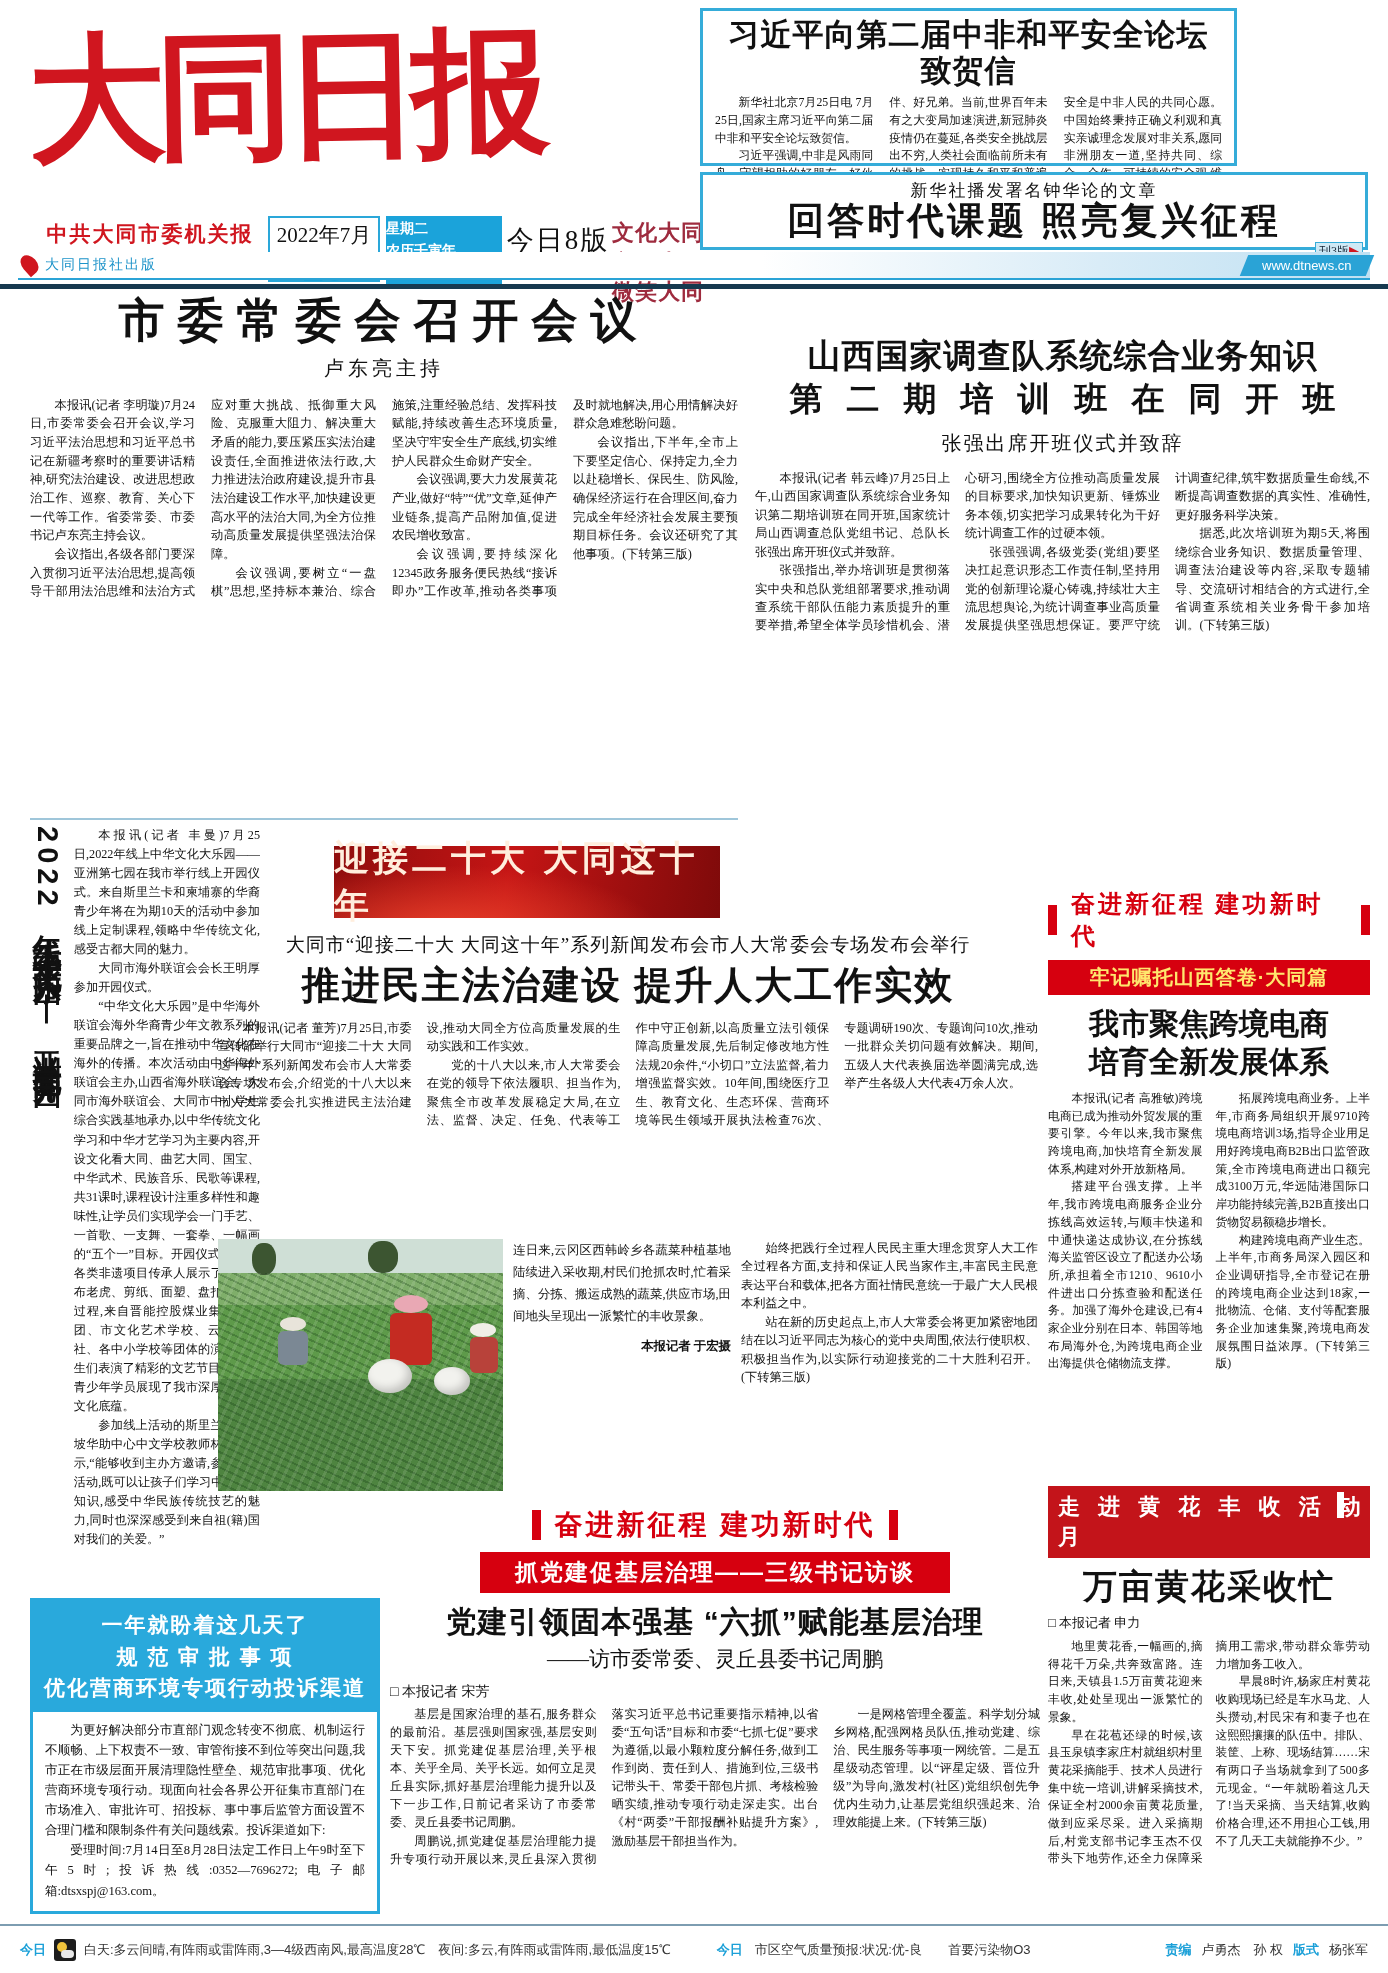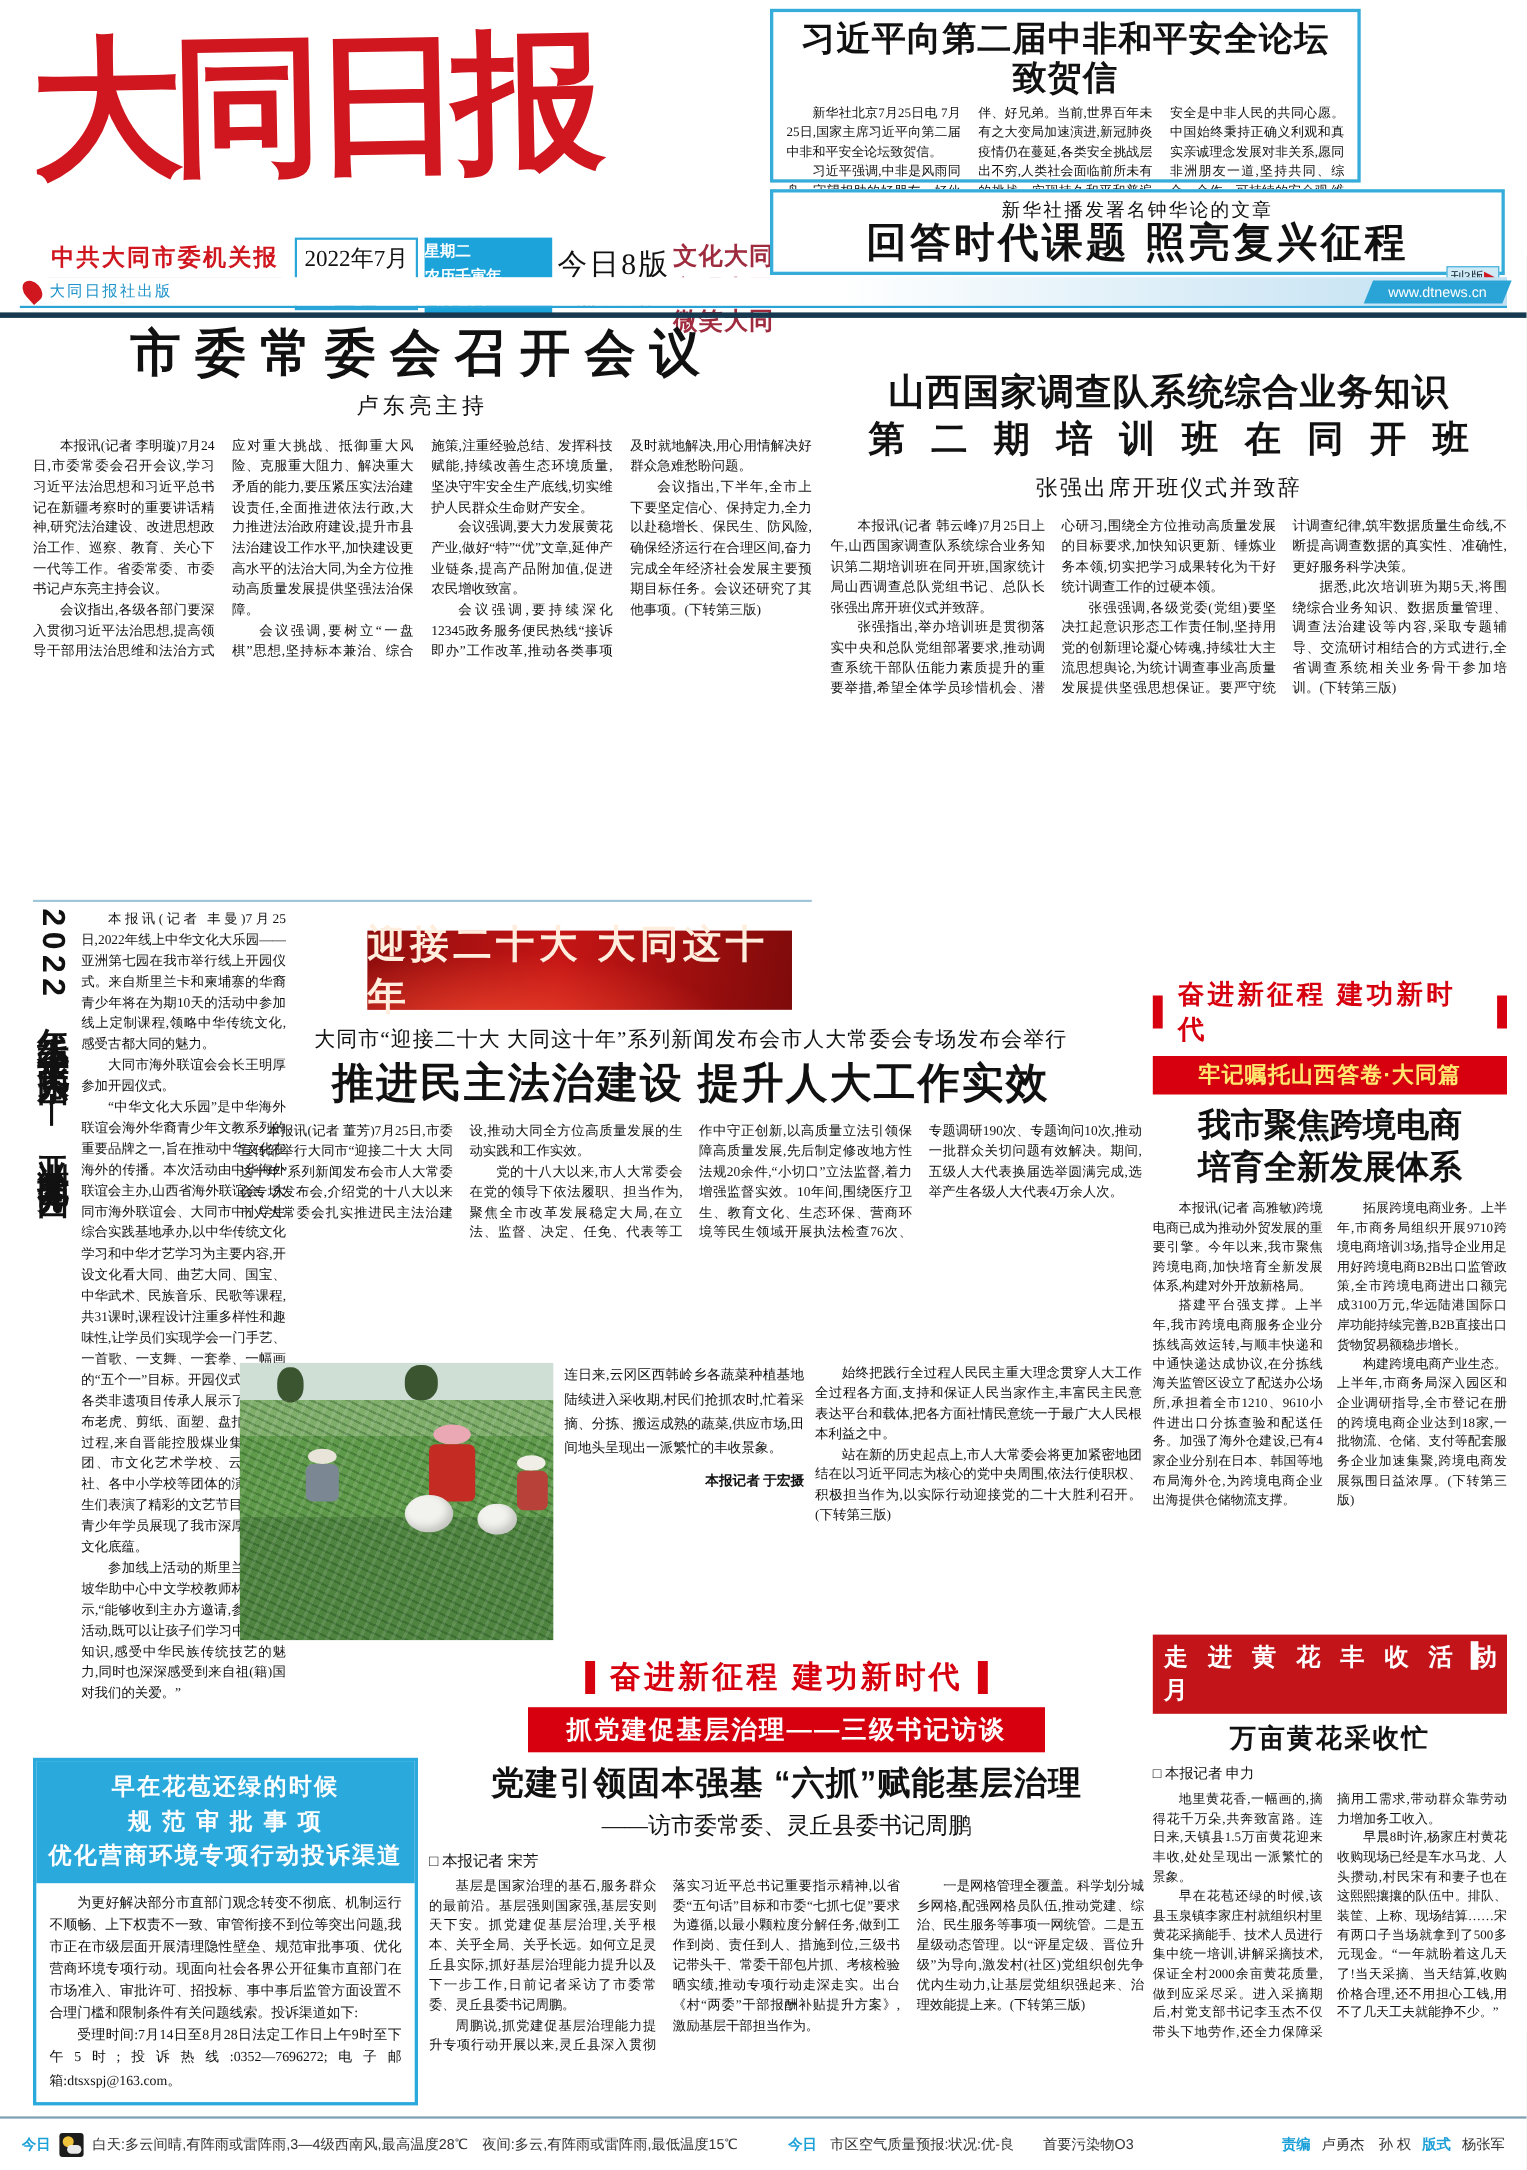--- a/index.html
+++ b/index.html
@@ -106,21 +106,21 @@
   
   #ecom-article{left:1048px;top:888px;width:322px;height:594px;}
   #ecom-article .badge .txt{font-size:24px;}
   #ecom-banner{margin-top:8px;font-size:20px;padding:4px 0;color:#ffe66e;letter-spacing:1px;}
   #ecom-hl{font-size:30px;margin-top:10px;line-height:1.25;}
   #ecom-article .body{margin-top:10px;column-count:2;column-gap:13px;font-size:11.8px;line-height:1.5;height:408px;}
   
   #hh-article{left:1048px;top:1486px;width:322px;height:432px;}
   #hh-banner{background:#c3141a;font-size:22px;padding:6px 0 6px 10px;letter-spacing:6px;text-align:left;position:relative;}
   #hh-banner .wbar{position:absolute;right:26px;top:6px;width:7px;height:26px;background:#fff;}
-  #hh-hl{font-size:24px;margin-top:10px;letter-spacing:2px;font-family:Liberation Serif, serif;}
+  #hh-hl{font-size:34px;margin-top:10px;letter-spacing:2px;font-family:Liberation Serif, serif;}
   #hh-byline{font-size:13px;margin:8px 0 6px;}
   #hh-article .body{column-count:2;column-gap:13px;font-size:11.8px;line-height:1.5;height:296px;}
   
   #footer{position:absolute;left:0;top:1924px;width:1388px;height:49px;border-top:2px solid #7d9db1;
           display:flex;align-items:center;padding:0 20px;font-size:13px;font-family:"Liberation Sans",sans-serif;color:#333;}
   .teal{color:#1ba0d8;font-weight:bold;}
   #wicon{width:22px;height:22px;background:#1c1c1c;border-radius:3px;margin:0 8px;position:relative;flex:none;}
   #wicon::before{content:"";position:absolute;left:3px;top:3px;width:10px;height:10px;border-radius:50%;background:#f0c33c;}
   #wicon::after{content:"";position:absolute;right:2px;bottom:3px;width:13px;height:8px;border-radius:6px;background:#e8e8e8;}
   #footer .grp{display:flex;align-items:center;}
@@ -215,21 +215,21 @@
     <div class="body" data-interactable="false">
         <p class="para" data-interactable="false">本报讯(记者 丰曼)7月25日,2022年线上中华文化大乐园——亚洲第七园在我市举行线上开园仪式。来自斯里兰卡和柬埔寨的华裔青少年将在为期10天的活动中参加线上定制课程,领略中华传统文化,感受古都大同的魅力。</p>
         <p class="para" data-interactable="false">大同市海外联谊会会长王明厚参加开园仪式。</p>
         <p class="para" data-interactable="false">“中华文化大乐园”是中华海外联谊会海外华裔青少年文教系列的重要品牌之一,旨在推动中华文化在海外的传播。本次活动由中华海外联谊会主办,山西省海外联谊会、大同市海外联谊会、大同市中小学生综合实践基地承办,以中华传统文化学习和中华才艺学习为主要内容,开设文化看大同、曲艺大同、国宝、中华武术、民族音乐、民歌等课程,共31课时,课程设计注重多样性和趣味性,让学员们实现学会一门手艺、一首歌、一支舞、一套拳、一幅画的“五个一”目标。开园仪式上,我市各类非遗项目传承人展示了绢人、布老虎、剪纸、面塑、盘扣等制作过程,来自晋能控股煤业集团文工团、市文化艺术学校、云海曲艺社、各中小学校等团体的演员和师生们表演了精彩的文艺节目,向海外青少年学员展现了我市深厚的历史文化底蕴。</p>
         <p class="para" data-interactable="false">参加线上活动的斯里兰卡科伦坡华助中心中文学校教师林展昭表示,“能够收到主办方邀请,参加此次活动,既可以让孩子们学习中华文化知识,感受中华民族传统技艺的魅力,同时也深深感受到来自祖(籍)国对我们的关爱。”</p>
       </div>
   </div>
 
   <div id="complaint-box" class="art" data-interactable="false">
     <div class="title" data-interactable="false">
-      <div data-interactable="false">早在花苞还绿的时候</div>
+      <div data-interactable="false">一年就盼着这几天了</div>
       <div data-interactable="false">规 范 审 批 事 项</div>
       <div data-interactable="false">优化营商环境专项行动投诉渠道</div>
     </div>
     <div class="b" data-interactable="false">
         <p class="para" data-interactable="false">为更好解决部分市直部门观念转变不彻底、机制运行不顺畅、上下权责不一致、审管衔接不到位等突出问题,我市正在市级层面开展清理隐性壁垒、规范审批事项、优化营商环境专项行动。现面向社会各界公开征集市直部门在市场准入、审批许可、招投标、事中事后监管方面设置不合理门槛和限制条件有关问题线索。投诉渠道如下:</p>
         <p class="para" data-interactable="false">受理时间:7月14日至8月28日法定工作日上午9时至下午5时;投诉热线:0352—7696272;电子邮箱:dtsxspj@163.com。</p>
       </div>
   </div>
 
   <div id="decade-article" class="art" data-interactable="false">

